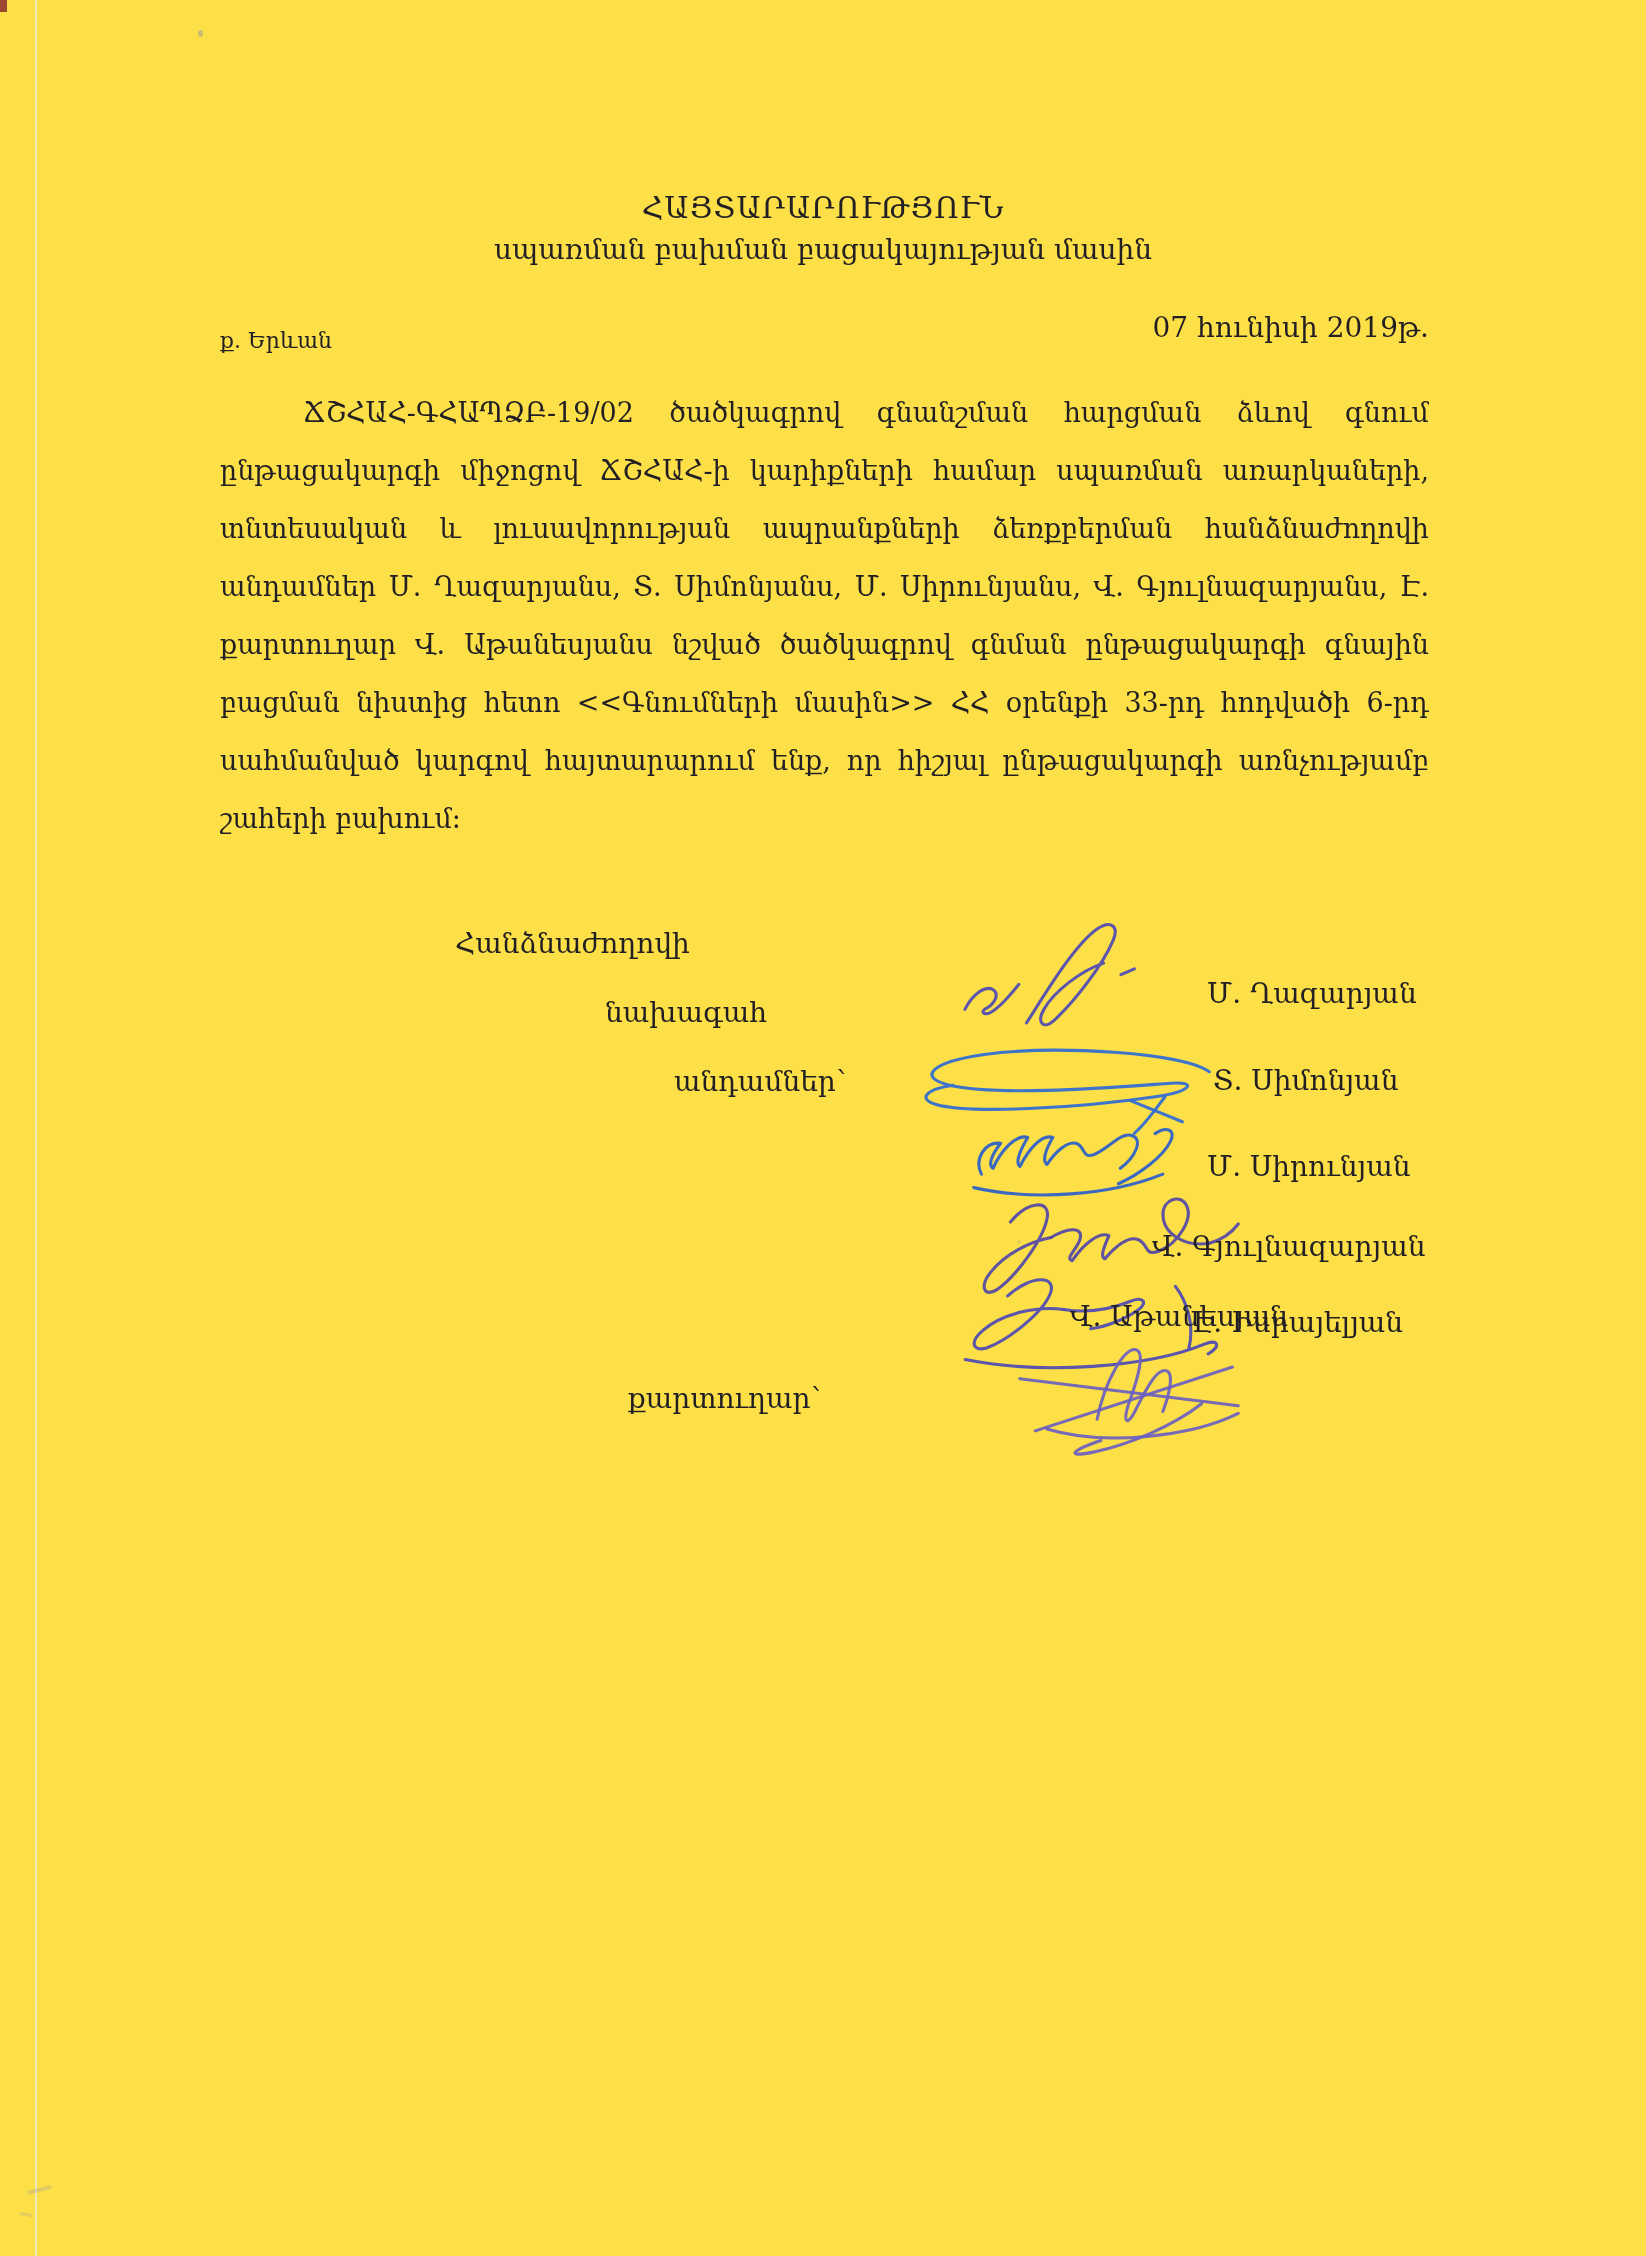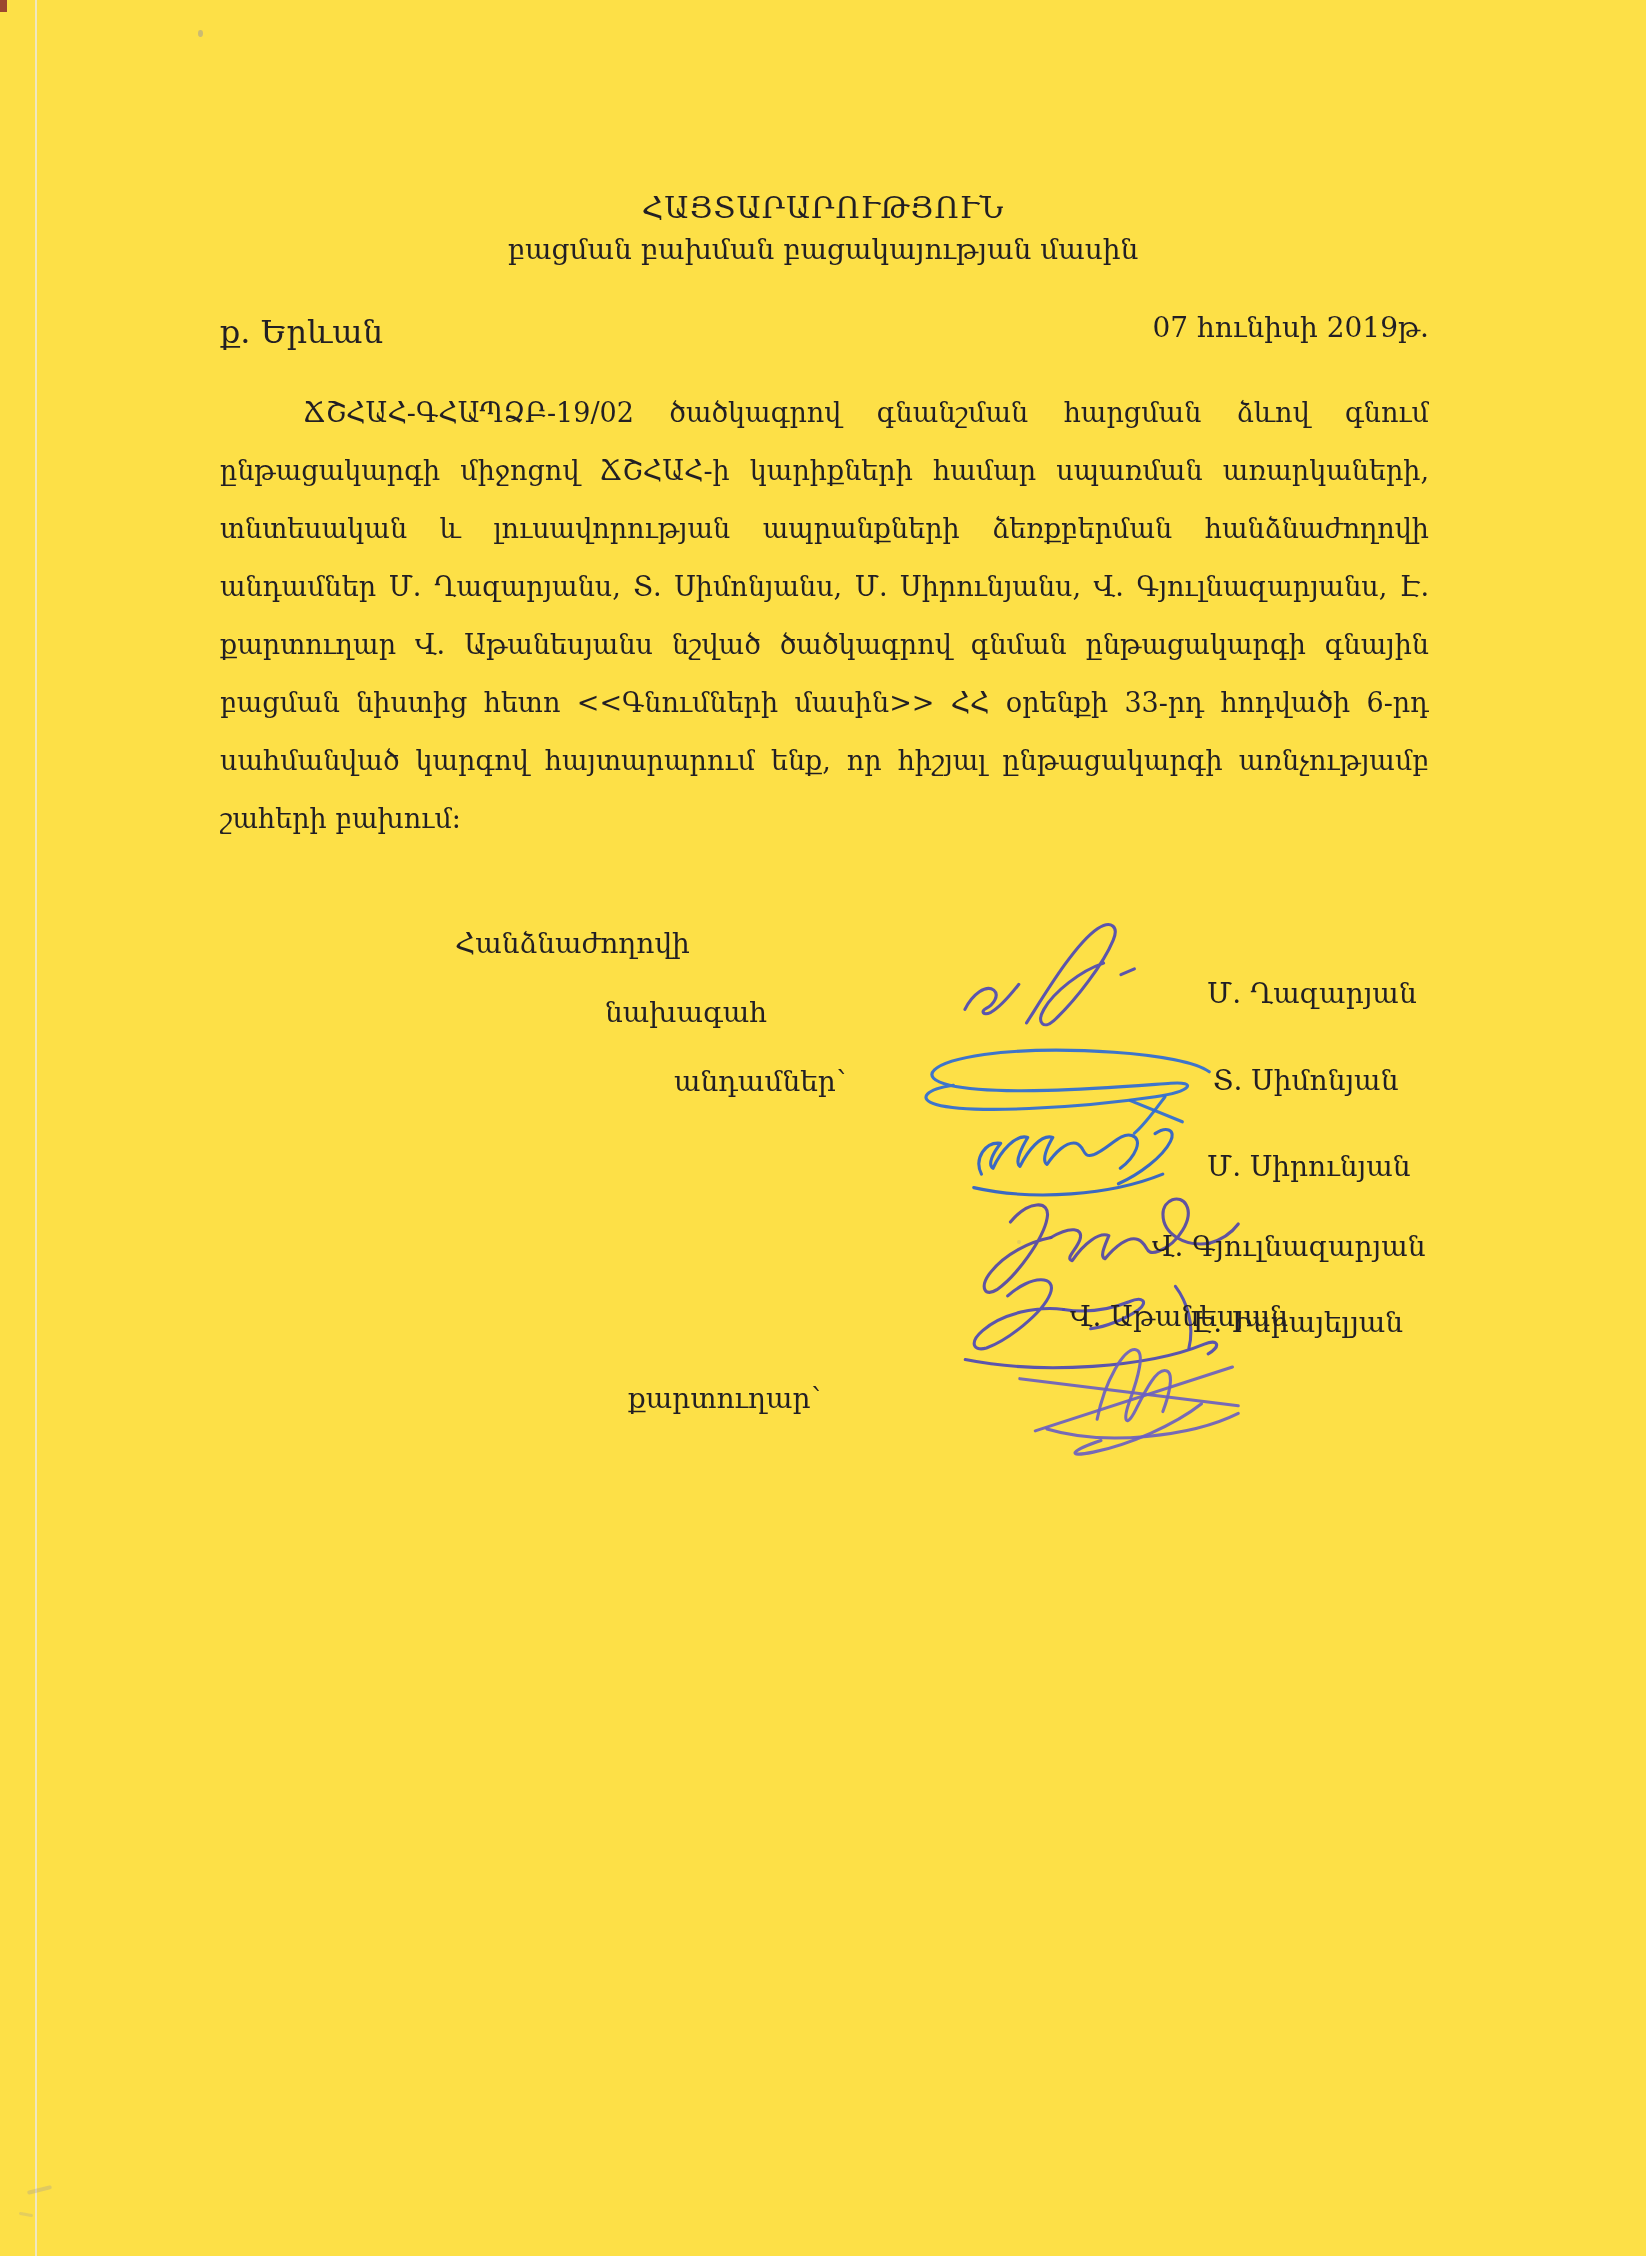--- a/index.html
+++ b/index.html
@@ -28,21 +28,21 @@
   .title{
     position:absolute;top:190px;left:0;width:1646px;
     text-align:center;font-size:30px;font-weight:normal;margin:0;
     letter-spacing:1px;
   }
   .subtitle{
     position:absolute;top:233px;left:0;width:1646px;
     text-align:center;font-size:28px;
   }
   .place{
-    position:absolute;top:313px;left:220px;font-size:32px;
+    position:absolute;top:328px;left:220px;font-size:22px;
   }
   .date{
     position:absolute;top:311px;left:220px;width:1209px;
     text-align:right;font-size:28px;
   }
   .bodytext{
     position:absolute;top:384px;left:220px;width:1209px;
   }
   .bline{
     font-size:27px;line-height:58px;height:58px;overflow:hidden;
@@ -80,21 +80,21 @@
 <div class="page">
 
   <div class="edge-line"></div>
   <div class="corner-mark"></div>
   <div class="speck s1"></div>
   <div class="speck s2"></div>
   <div class="speck s3"></div>
   <div class="speck s4"></div>
 
   <h1 class="title">ՀԱՅՏԱՐԱՐՈՒԹՅՈՒՆ</h1>
-  <div class="subtitle">բացման բախման բացակայության մասին</div>
+  <div class="subtitle">սպառման բախման բացակայության մասին</div>
 
   <div class="place">ք. Երևան</div>
   <div class="date">07 հունիսի 2019թ.</div>
 
   <div class="bodytext">
     <div class="bline indent">ՃՇՀԱՀ-ԳՀԱՊՁԲ-19/02 ծածկագրով գնանշման հարցման ձևով գնում կատարելու</div>
     <div class="bline">ընթացակարգի միջոցով ՃՇՀԱՀ-ի կարիքների համար սպառման առարկաների, շինարարական,</div>
     <div class="bline">տնտեսական և լուսավորության ապրանքների ձեռքբերման հանձնաժողովի գնահատող</div>
     <div class="bline">անդամներ Մ. Ղազարյանս, Տ. Սիմոնյանս, Մ. Սիրունյանս, Վ. Գյուլնազարյանս, Է. Իսրայելյանս և</div>
     <div class="bline">քարտուղար Վ. Աթանեսյանս նշված ծածկագրով գնման ընթացակարգի գնային առաջարկների</div>

